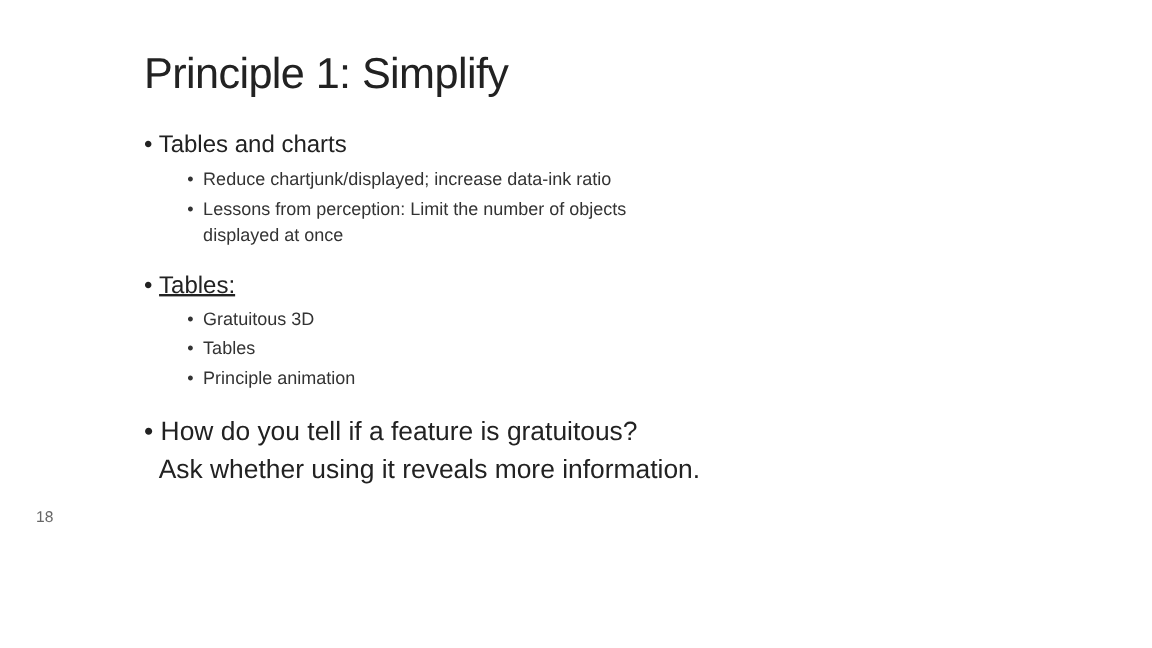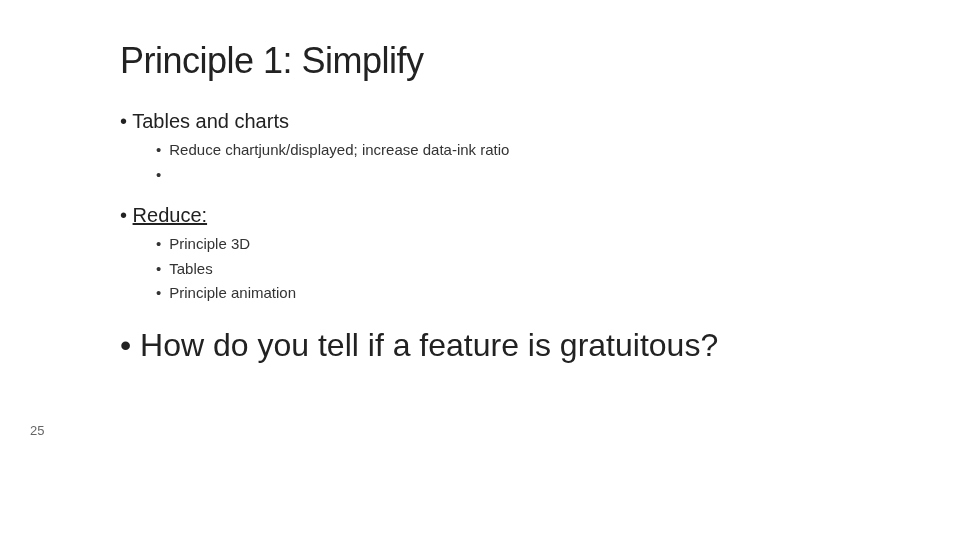--- a/index.html
+++ b/index.html
@@ -77,21 +77,21 @@
     }
 
     .beware-label {
       font-size: 20px;
       font-weight: 400;
       text-decoration: underline;
     }
 
     .large-text-section {
       margin-top: 10px;
-      font-size: 32px;
+      font-size: 22px;
       font-weight: 300;
       color: #222222;
       line-height: 1.4;
       display: flex;
       align-items: flex-start;
     }
 
     .large-text-content {
       line-height: 1.4;
     }
@@ -115,46 +115,48 @@
     <div class="main-bullet">
       <span>• Tables and charts</span>
     </div>
     <div class="sub-bullets">
       <div class="sub-bullet">
         <span class="sub-bullet-dot">•</span>
         <span class="sub-bullet-text">Reduce chartjunk/displayed; increase data-ink ratio</span>
       </div>
       <div class="sub-bullet">
         <span class="sub-bullet-dot">•</span>
+        <span class="sub-bullet-text">Lessons from perception: Limit the number of objects<br>displayed at once</span>
       </div>
     </div>
   </div>
 
   <div class="section-gap beware-section">
     <div class="main-bullet">
       <span>•&nbsp;</span>
-      <span class="beware-label">Reduce:</span>
+      <span class="beware-label">Tables:</span>
     </div>
     <div class="sub-bullets">
       <div class="sub-bullet">
         <span class="sub-bullet-dot">•</span>
-        <span class="sub-bullet-text">Principle 3D</span>
+        <span class="sub-bullet-text">Gratuitous 3D</span>
       </div>
       <div class="sub-bullet">
         <span class="sub-bullet-dot">•</span>
         <span class="sub-bullet-text">Tables</span>
       </div>
       <div class="sub-bullet">
         <span class="sub-bullet-dot">•</span>
         <span class="sub-bullet-text">Principle animation</span>
       </div>
     </div>
   </div>
 
   <div class="large-text-section">
     <div class="large-text-content">
       <span>• How do you tell if a feature is gratuitous?</span><br>
+      <span>&nbsp;&nbsp;Ask whether using it reveals more information.</span>
     </div>
   </div>
 
-  <div class="slide-number">25</div>
+  <div class="slide-number">18</div>
 
 </div>
 
 </body></html>

